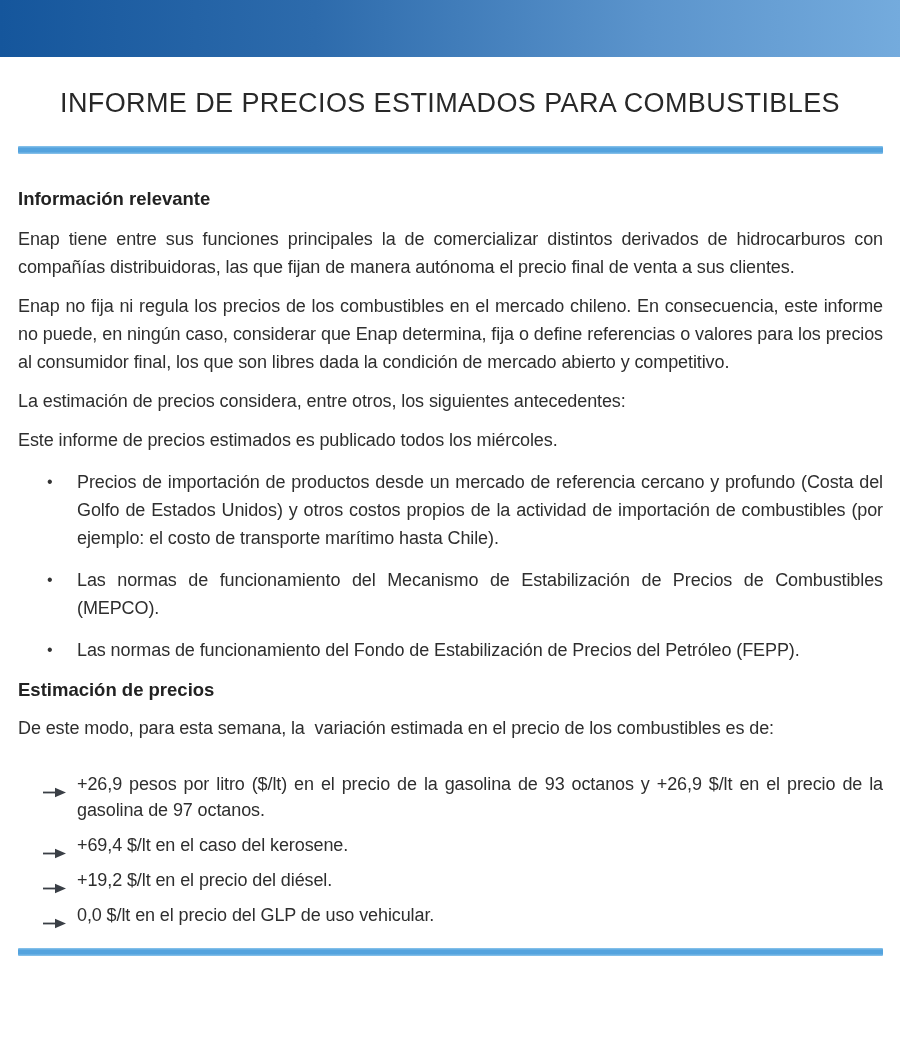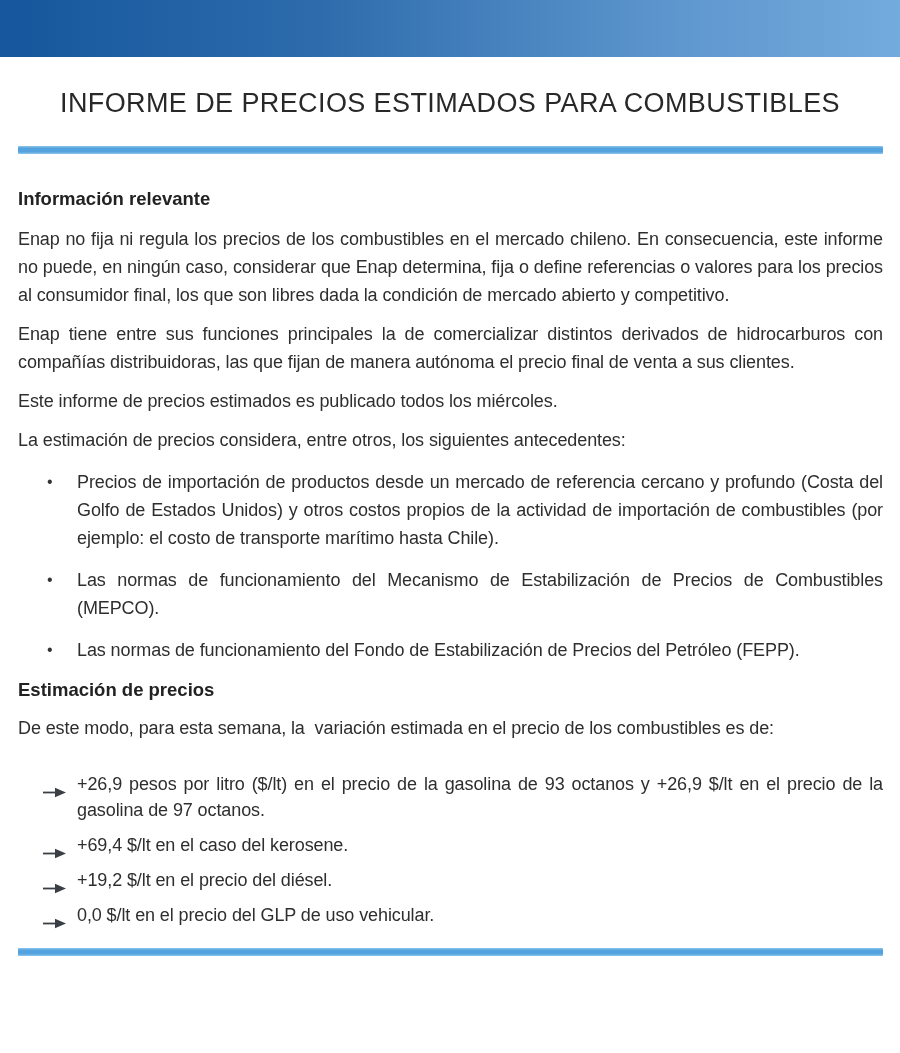--- a/index.html
+++ b/index.html
@@ -114,24 +114,24 @@
   <div class="banner"></div>
 
   <h1 class="title">INFORME DE PRECIOS ESTIMADOS PARA COMBUSTIBLES</h1>
 
   <div class="rule"></div>
 
   <div class="content">
 
     <h2 class="section-heading h2-info">Información relevante</h2>
 
+    <p class="body-par">Enap tiene entre sus funciones principales la de comercializar distintos derivados de hidrocarburos con compañías distribuidoras, las que fijan de manera autónoma el precio final de venta a sus clientes.</p>
     <p class="body-par">Enap no fija ni regula los precios de los combustibles en el mercado chileno. En consecuencia, este informe no puede, en ningún caso, considerar que Enap determina, fija o define referencias o valores para los precios al consumidor final, los que son libres dada la condición de mercado abierto y competitivo.</p>
-    <p class="body-par">Enap tiene entre sus funciones principales la de comercializar distintos derivados de hidrocarburos con compañías distribuidoras, las que fijan de manera autónoma el precio final de venta a sus clientes.</p>
+    <p class="body-par">La estimación de precios considera, entre otros, los siguientes antecedentes:</p>
     <p class="body-par">Este informe de precios estimados es publicado todos los miércoles.</p>
-    <p class="body-par">La estimación de precios considera, entre otros, los siguientes antecedentes:</p>
 
     <ul class="dots">
       <li>
         <span class="dot">•</span>
         <span class="li-text">Precios de importación de productos desde un mercado de referencia cercano y profundo (Costa del Golfo de Estados Unidos) y otros costos propios de la actividad de importación de combustibles (por ejemplo: el costo de transporte marítimo hasta Chile).</span>
       </li>
       <li>
         <span class="dot">•</span>
         <span class="li-text">Las normas de funcionamiento del Mecanismo de Estabilización de Precios de Combustibles (MEPCO).</span>
       </li>

